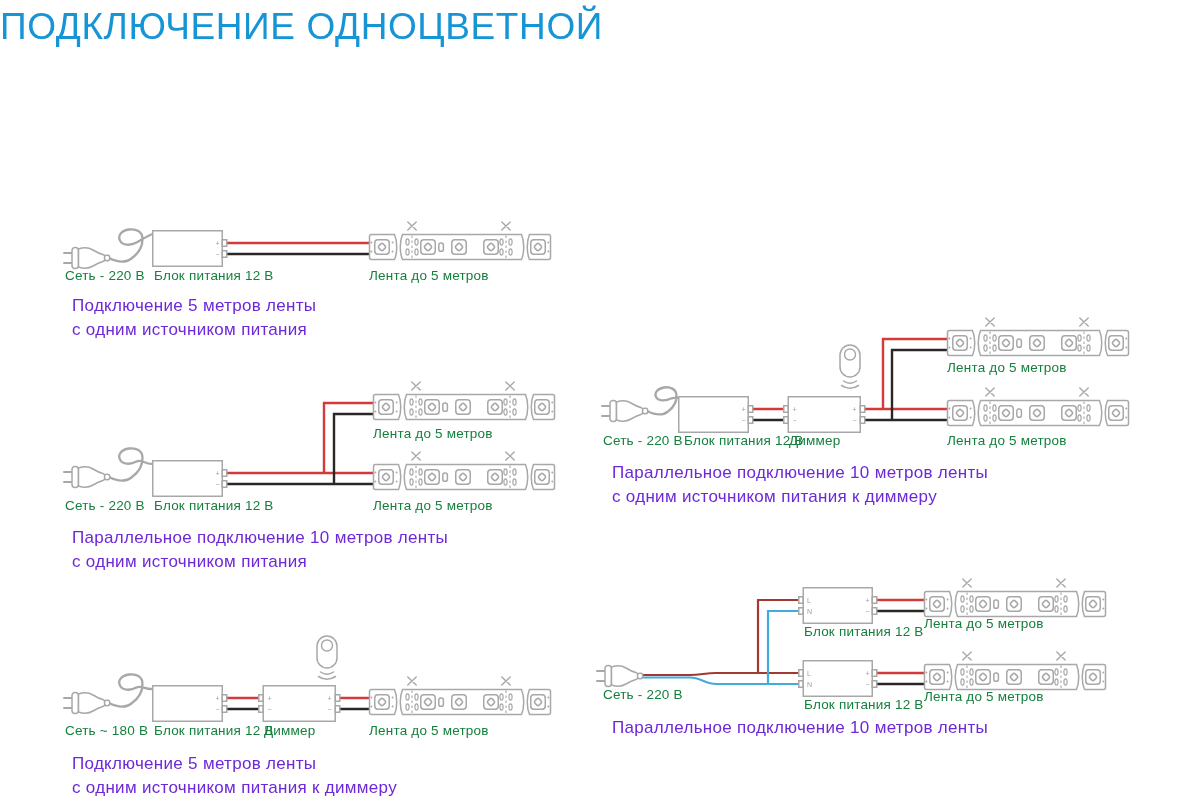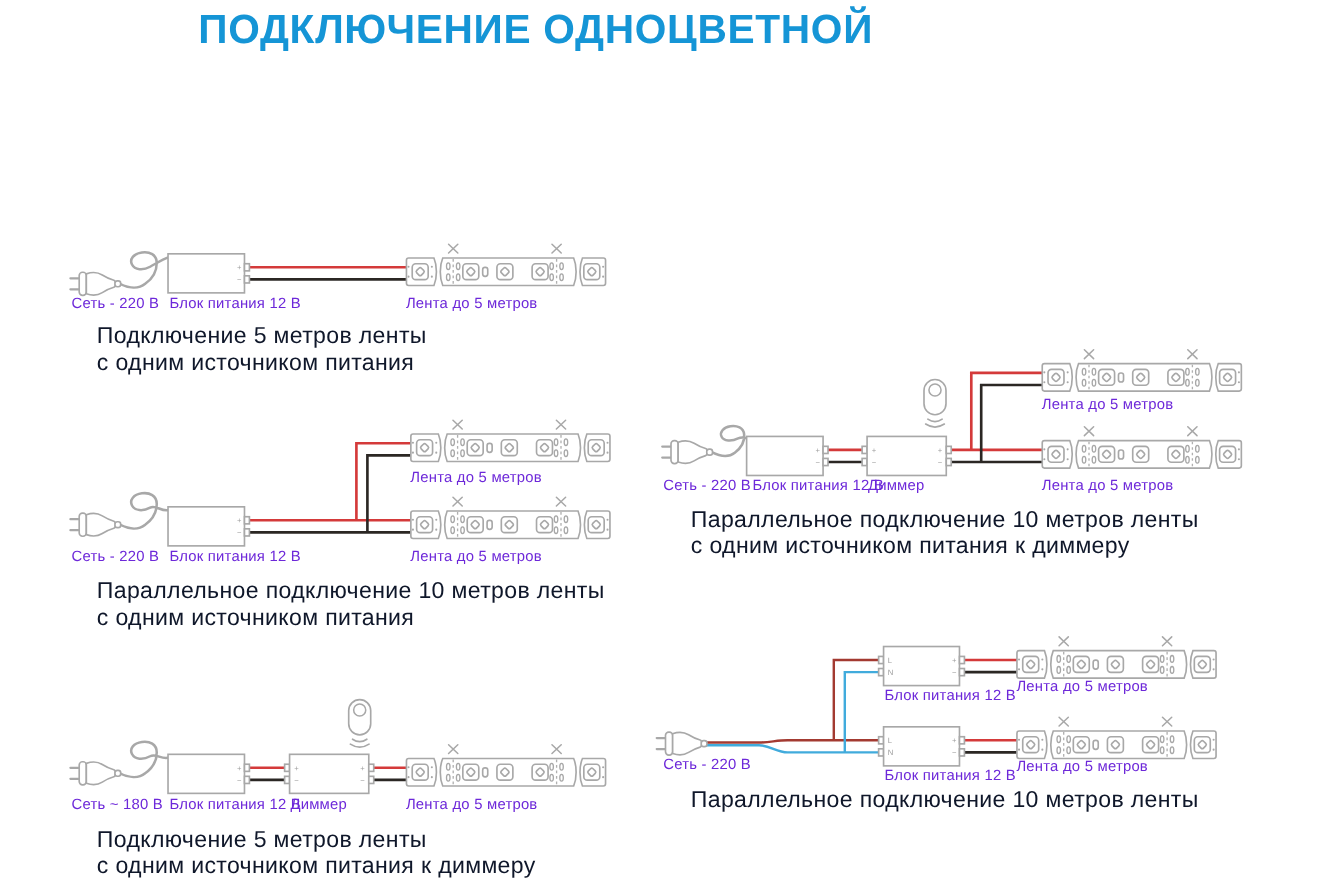--- a/index.html
+++ b/index.html
@@ -1,22 +1,22 @@
 <!DOCTYPE html>
 <html><head>
 <meta charset="utf-8">
 <style>
   html,body{margin:0;padding:0;background:#ffffff;}
   .page{position:relative;width:1200px;height:800px;background:#ffffff;overflow:hidden;
         font-family:"Liberation Sans", sans-serif;}
-  .title{position:absolute;top:4px;left:0;width:974px;text-align:center;
-         font-size:37px;font-weight:bold;line-height:45px;letter-spacing:0.6px;color:#1595d6;}
+  .title{position:absolute;top:4px;left:0;width:974px;
+         font-size:37px;font-weight:normal;line-height:45px;letter-spacing:0.6px;color:#1595d6;}
   .art{position:absolute;left:0;top:0;}
-  .lbl{position:absolute;font-size:13.5px;letter-spacing:0.2px;color:#6d28d9;white-space:nowrap;text-align:center;}
-  .cap{position:absolute;font-size:21px;line-height:24px;letter-spacing:0.3px;color:#0f172a;white-space:nowrap;margin-left:16px;}
+  .lbl{position:absolute;font-size:13.5px;letter-spacing:0.2px;color:#15803d;white-space:nowrap;text-align:center;}
+  .cap{position:absolute;font-size:17px;line-height:24px;letter-spacing:0.3px;color:#6d28d9;white-space:nowrap;}
   .outline{stroke:#a8a8a8;stroke-width:1.5;fill:#ffffff;}
   .thin{stroke:#b0b0b0;stroke-width:1.2;fill:none;}
   .mark{font-family:"Liberation Sans",sans-serif;font-size:7px;fill:#9d9d9d;}
 </style>
 </head>
 <body>
 
 <div class="page">
 
   <div class="title">

